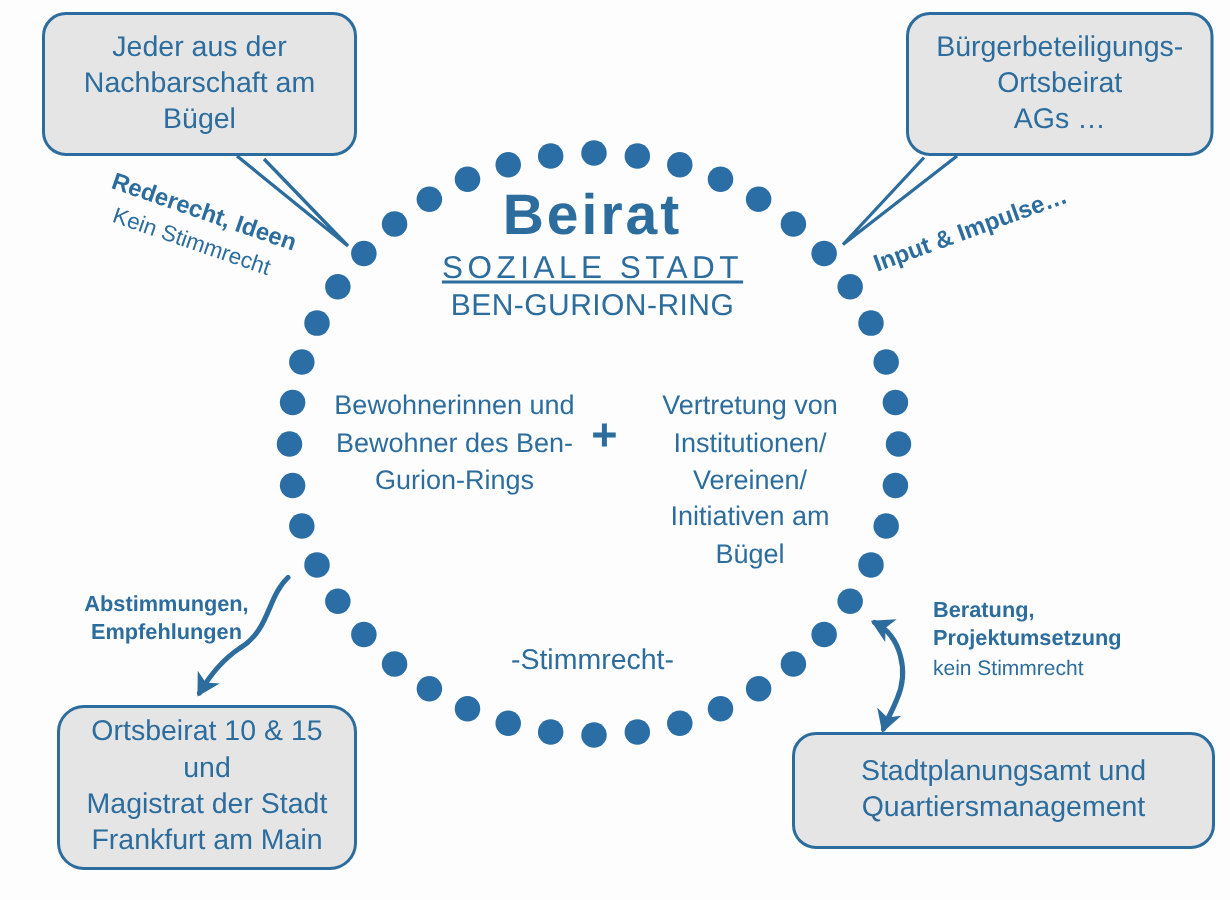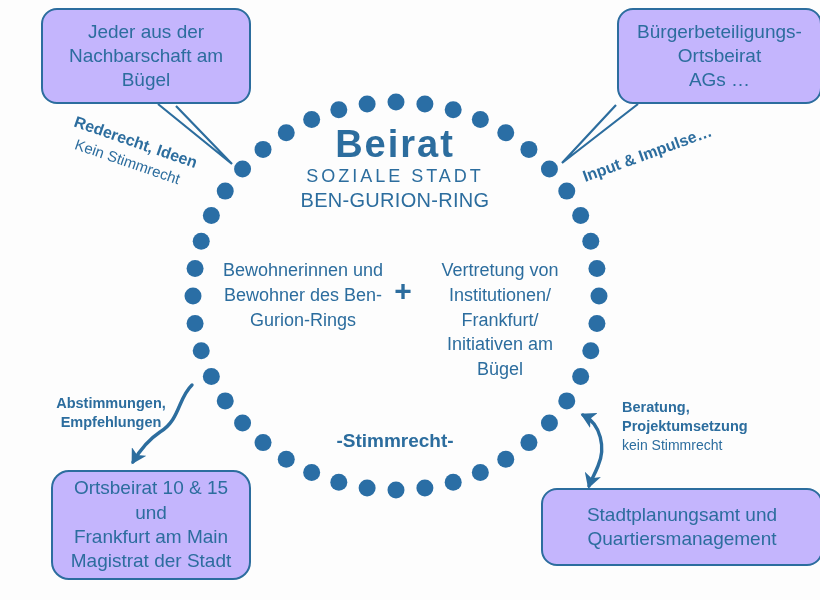--- a/index.html
+++ b/index.html
@@ -12,30 +12,29 @@
     position:relative;
   }
   #stage{position:absolute;left:0;top:0;width:820px;height:600px;}
   .svg-layer{position:absolute;left:0;top:0;width:820px;height:600px;}
 
   
   .bubble{
     position:absolute;
     box-sizing:border-box;
     border:2px solid #2c6d9e;
-    background:#c4b5fd;
+    background:#e5e5e5;
     border-radius:16px;
     color:#2c6d9e;
     text-align:center;
     display:flex;
     flex-direction:column;
     align-items:center;
     justify-content:center;
     line-height:1.28;
-    margin-left:13px;
   }
   .bubble .ln{display:block;white-space:nowrap;}
 
   #bubble-neighbourhood{left:28px;top:8px;width:210px;height:96px;font-size:19px;}
   #bubble-workshops{left:604px;top:8px;width:205px;height:96px;font-size:19px;}
   #bubble-ortsbeirat{left:38px;top:470px;width:200px;height:110px;font-size:19px;border-radius:18px;}
   #bubble-stadtplanung{left:528px;top:488px;width:282px;height:78px;font-size:19px;border-radius:16px;}
 
   
   .rot-label{
@@ -64,38 +63,38 @@
   #label-abstimmungen{left:36px;top:362px;width:150px;font-size:14.5px;font-weight:bold;margin-top:32px;}
   #label-beratung{left:622px;top:398px;width:190px;font-size:14.5px;text-align:left;}
   #label-beratung .b1,#label-beratung .b2{font-weight:bold;display:block;}
   #label-beratung .b3{font-weight:normal;display:block;font-size:14px;}
 
   
   #ring-title{
     position:absolute;left:232px;top:125px;width:326px;text-align:center;color:#2c6d9e;
   }
   #title-main{font-size:38px;font-weight:bold;letter-spacing:2px;line-height:1.05;display:block;}
-  #title-sub1{font-size:18px;letter-spacing:3px;line-height:1.3;display:block;}
+  #title-sub1{font-size:21px;letter-spacing:3px;line-height:1.3;display:block;text-decoration:underline;}
   #title-sub2{font-size:20px;letter-spacing:0.3px;line-height:1.25;display:block;}
 
   #col-left{
     position:absolute;left:213px;top:258px;width:180px;text-align:center;
     font-size:18px;line-height:1.38;color:#2c6d9e;
   }
   #col-right{
     position:absolute;left:425px;top:258px;width:150px;text-align:center;
     font-size:18px;line-height:1.38;color:#2c6d9e;
   }
   #plus-sign{
     position:absolute;left:389px;top:276px;width:28px;text-align:center;
     font-size:30px;font-weight:bold;color:#2c6d9e;line-height:1;
   }
   #stimmrecht{
     position:absolute;left:295px;top:430px;width:200px;text-align:center;
-    font-size:19px;color:#2c6d9e;font-weight:bold;
+    font-size:19px;color:#2c6d9e;
   }
 </style>
 </head>
 <body>
 
 <div id="stage">
 
   <svg class="svg-layer" viewBox="0 0 820 600">
     <g id="dot-ring">
         <circle cx="396.00" cy="102.00" r="8.5" fill="#2a6ea5"></circle>
@@ -174,21 +173,21 @@
     <span class="ln">des</span>
     <span class="ln">Ben-Gurion-Rings</span>
   </div>
 
   <div id="plus-sign">+</div>
 
   <div id="col-right">
     <span class="ln">Vertretung</span>
     <span class="ln">von</span>
     <span class="ln">Institutionen/</span>
-    <span class="ln">Frankfurt/</span>
+    <span class="ln">Vereinen/</span>
     <span class="ln">Initiativen</span>
     <span class="ln">am Bügel</span>
   </div>
 
   <div id="stimmrecht">-Stimmrecht-</div>
 
   <div class="bubble" id="bubble-neighbourhood">
     <span class="ln">Jeder aus der</span>
     <span class="ln">Nachbarschaft am</span>
     <span class="ln">Bügel</span>
@@ -196,22 +195,22 @@
 
   <div class="bubble" id="bubble-workshops">
     <span class="ln">Bürgerbeteiligungs-</span>
     <span class="ln">Ortsbeirat</span>
     <span class="ln">AGs …</span>
   </div>
 
   <div class="bubble" id="bubble-ortsbeirat">
     <span class="ln">Ortsbeirat 10 &amp; 15</span>
     <span class="ln">und</span>
+    <span class="ln">Magistrat der Stadt</span>
     <span class="ln">Frankfurt am Main</span>
-    <span class="ln">Magistrat der Stadt</span>
   </div>
 
   <div class="bubble" id="bubble-stadtplanung">
     <span class="ln">Stadtplanungsamt und</span>
     <span class="ln">Quartiersmanagement</span>
   </div>
 
   <div class="rot-label" id="label-rederecht">
     <span class="l1">Rederecht, Ideen</span>
     <span class="l2">Kein Stimmrecht</span>

